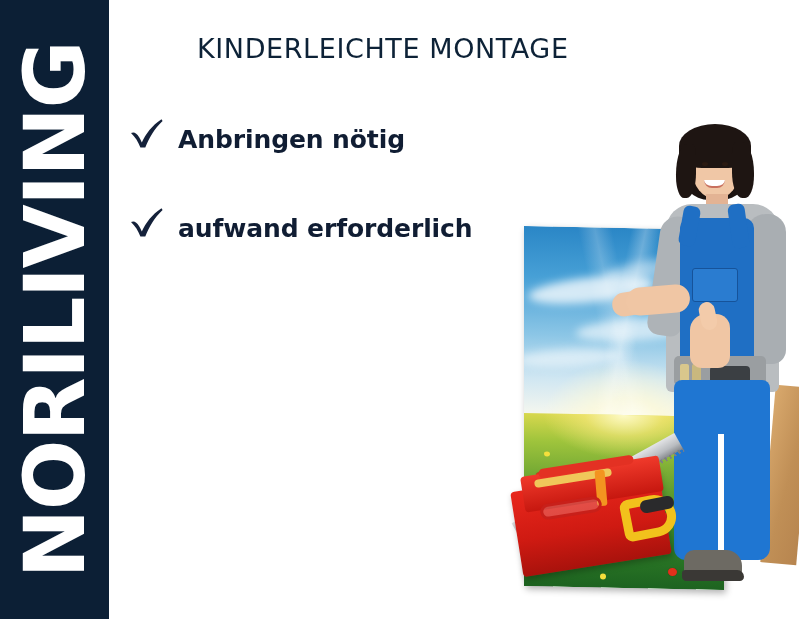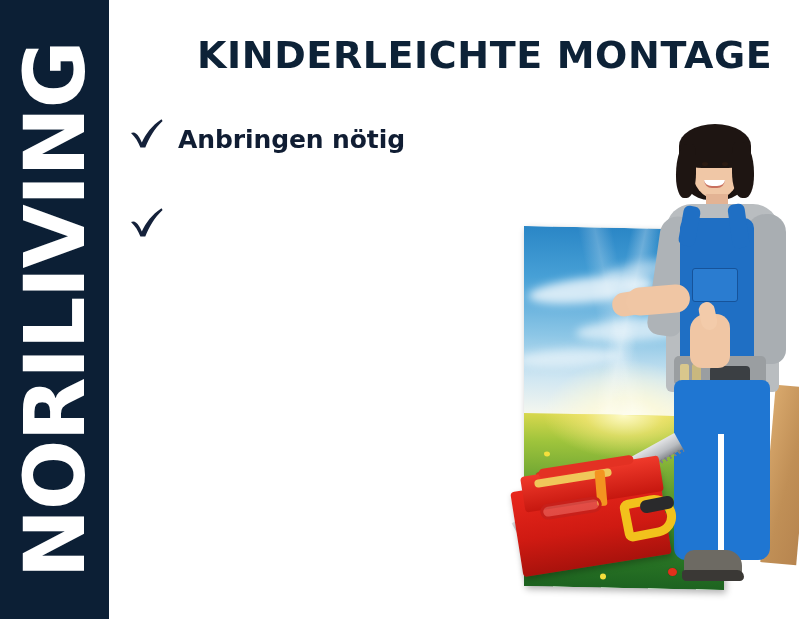--- a/index.html
+++ b/index.html
@@ -38,22 +38,22 @@
     line-height:1;
     text-align:center;
   }
 
   
   .headline {
     position:absolute;
     left:197px; top:33px;
     color:#0d2237;
     font-family:"DejaVu Sans", sans-serif;
-    font-weight:700;
-    font-size:38px;
+    font-weight:400;
+    font-size:27px;
     letter-spacing:.6px;
     white-space:nowrap;
     text-align:center;
   }
 
   
   .bullets {
     position:absolute;
     left:128px; top:110px;
     width:390px;
@@ -318,20 +318,21 @@
 
     <div class="bullet">
       <span class="check">
         <svg viewBox="0 0 38 34" aria-hidden="true">
           <path d="M3 17 C6 15.5 8.5 17 11 21 C12.2 23 13 24.6 13.8 26.6
                    C17.5 18 24 9.5 33.5 3.2 L34.6 4.9
                    C26.5 12.6 20.7 22.2 17.3 31.6 L12.4 31.6
                    C10.2 25.8 7.2 21 3 17 Z" fill="#14213a"></path>
         </svg>
       </span>
+      <span class="bullet-line">aufwand erforderlich</span>
     </div>
 
   </div>
 
   <div class="photo">
 
     <div class="canvas-print">
       <div class="canvas-sky"></div>
       <div class="ray"></div>
       <div class="cloud c1"></div>

